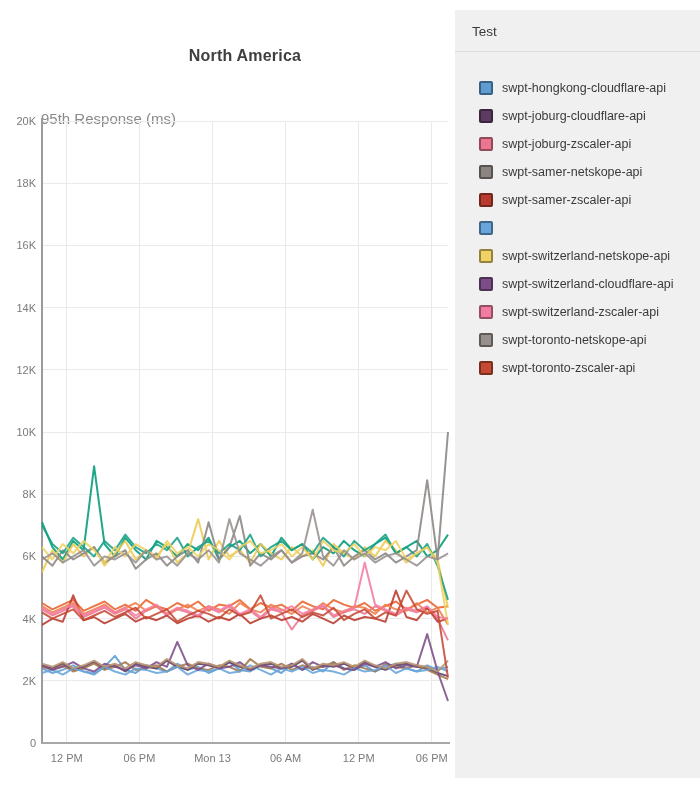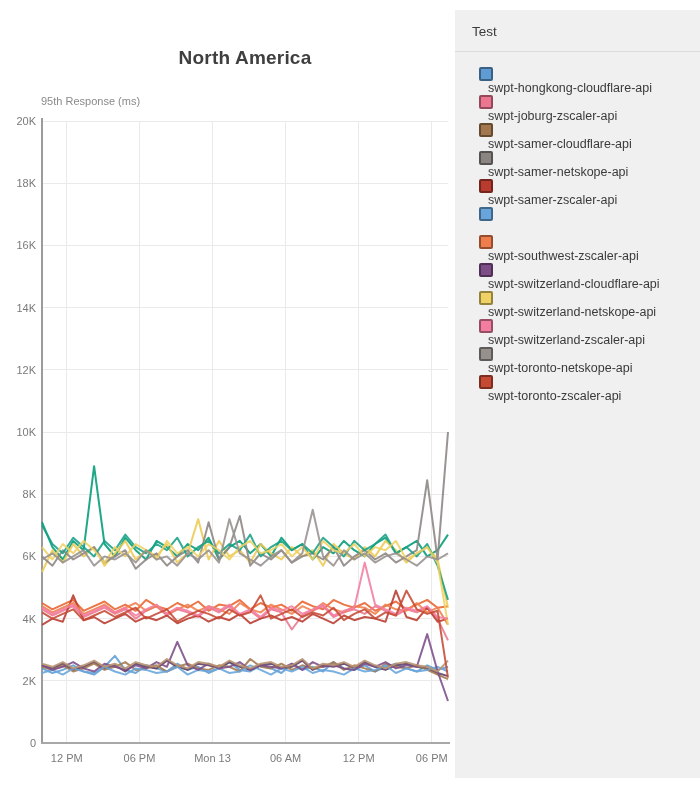--- a/index.html
+++ b/index.html
@@ -1,28 +1,28 @@
 <!DOCTYPE html>
 <html><head>
 <meta charset="utf-8">
 <style>
   html,body{margin:0;padding:0;background:#ffffff;width:700px;height:794px;overflow:hidden;
     font-family:"Liberation Sans", sans-serif;}
   .stage{position:relative;width:700px;height:794px;background:#ffffff;}
   .chart-card{position:absolute;left:0;top:0;width:455px;height:794px;background:#ffffff;}
   .chart-title{position:absolute;left:42px;top:47px;width:406px;text-align:center;
-    font-size:19px;font-weight:bold;color:#3f3f3f;letter-spacing:.2px;}
-  .y-axis-title{position:absolute;left:41px;top:95px;font-size:11px;color:#8a8a8a;}
+    font-size:16px;font-weight:bold;color:#3f3f3f;letter-spacing:.2px;}
+  .y-axis-title{position:absolute;left:41px;top:110px;font-size:15px;color:#8a8a8a;}
   #plot{position:absolute;left:0;top:0;}
   .legend-panel{position:absolute;left:455px;top:10px;width:245px;height:768px;
     background:#f0f0f0;box-sizing:border-box;}
   .legend-header{padding:14px 16px 12px 17px;font-size:13.5px;color:#3a3a3a;}
   .legend-divider{border-top:1px solid #dcdcdc;height:0;margin:0;}
   .legend-items{padding:15px 8px 0 24px;}
-  .legend-item{display:flex;align-items:flex-start;height:28px;cursor:pointer;flex-direction:column;}
+  .legend-item{display:flex;align-items:flex-end;height:28px;cursor:pointer;}
   .legend-swatch{width:14px;height:14px;box-sizing:border-box;border:2px solid #000;
     border-radius:2px;flex:0 0 14px;}
   .legend-label{margin-left:9px;font-size:12.5px;color:#3a3a3a;white-space:nowrap;}
   svg text{font-family:"Liberation Sans", sans-serif;}
 </style>
 </head>
 <body>
 
 <div class="stage">
   <div class="chart-card">
@@ -86,49 +86,45 @@
   </div>
   <aside class="legend-panel">
     <div class="legend-header">Test</div>
     <div class="legend-divider"></div>
     <div class="legend-items" id="legend-items">
         <div class="legend-item">
           <span class="legend-swatch" style="background: rgb(94, 156, 211); border-color: rgb(58, 97, 131);"></span>
           <span class="legend-label">swpt-hongkong-cloudflare-api</span>
         </div>
         <div class="legend-item">
+          <span class="legend-swatch" style="background: rgb(93, 60, 99); border-color: rgb(58, 37, 61);"></span>
+          <span class="legend-label">swpt-joburg-cloudflare-api</span>
+        </div>
+        <div class="legend-item">
           <span class="legend-swatch" style="background: rgb(236, 117, 144); border-color: rgb(146, 73, 89);"></span>
           <span class="legend-label">swpt-joburg-zscaler-api</span>
-        </div>
-        <div class="legend-item">
-          <span class="legend-swatch" style="background: rgb(163, 119, 77); border-color: rgb(101, 74, 48);"></span>
-          <span class="legend-label">swpt-samer-cloudflare-api</span>
         </div>
         <div class="legend-item">
           <span class="legend-swatch" style="background: rgb(139, 133, 130); border-color: rgb(86, 82, 81);"></span>
           <span class="legend-label">swpt-samer-netskope-api</span>
         </div>
         <div class="legend-item">
           <span class="legend-swatch" style="background: rgb(185, 58, 46); border-color: rgb(115, 36, 29);"></span>
           <span class="legend-label">swpt-samer-zscaler-api</span>
         </div>
         <div class="legend-item">
           <span class="legend-swatch" style="background: rgb(104, 165, 220); border-color: rgb(64, 102, 136);"></span>
         </div>
         <div class="legend-item">
-          <span class="legend-swatch" style="background: rgb(239, 126, 76); border-color: rgb(148, 78, 47);"></span>
-          <span class="legend-label">swpt-southwest-zscaler-api</span>
+          <span class="legend-swatch" style="background: rgb(240, 210, 100); border-color: rgb(149, 130, 62);"></span>
+          <span class="legend-label">swpt-switzerland-netskope-api</span>
         </div>
         <div class="legend-item">
           <span class="legend-swatch" style="background: rgb(124, 77, 135); border-color: rgb(77, 48, 84);"></span>
           <span class="legend-label">swpt-switzerland-cloudflare-api</span>
-        </div>
-        <div class="legend-item">
-          <span class="legend-swatch" style="background: rgb(240, 210, 100); border-color: rgb(149, 130, 62);"></span>
-          <span class="legend-label">swpt-switzerland-netskope-api</span>
         </div>
         <div class="legend-item">
           <span class="legend-swatch" style="background: rgb(242, 125, 160); border-color: rgb(150, 78, 99);"></span>
           <span class="legend-label">swpt-switzerland-zscaler-api</span>
         </div>
         <div class="legend-item">
           <span class="legend-swatch" style="background: rgb(151, 145, 142); border-color: rgb(94, 90, 88);"></span>
           <span class="legend-label">swpt-toronto-netskope-api</span>
         </div>
         <div class="legend-item">

